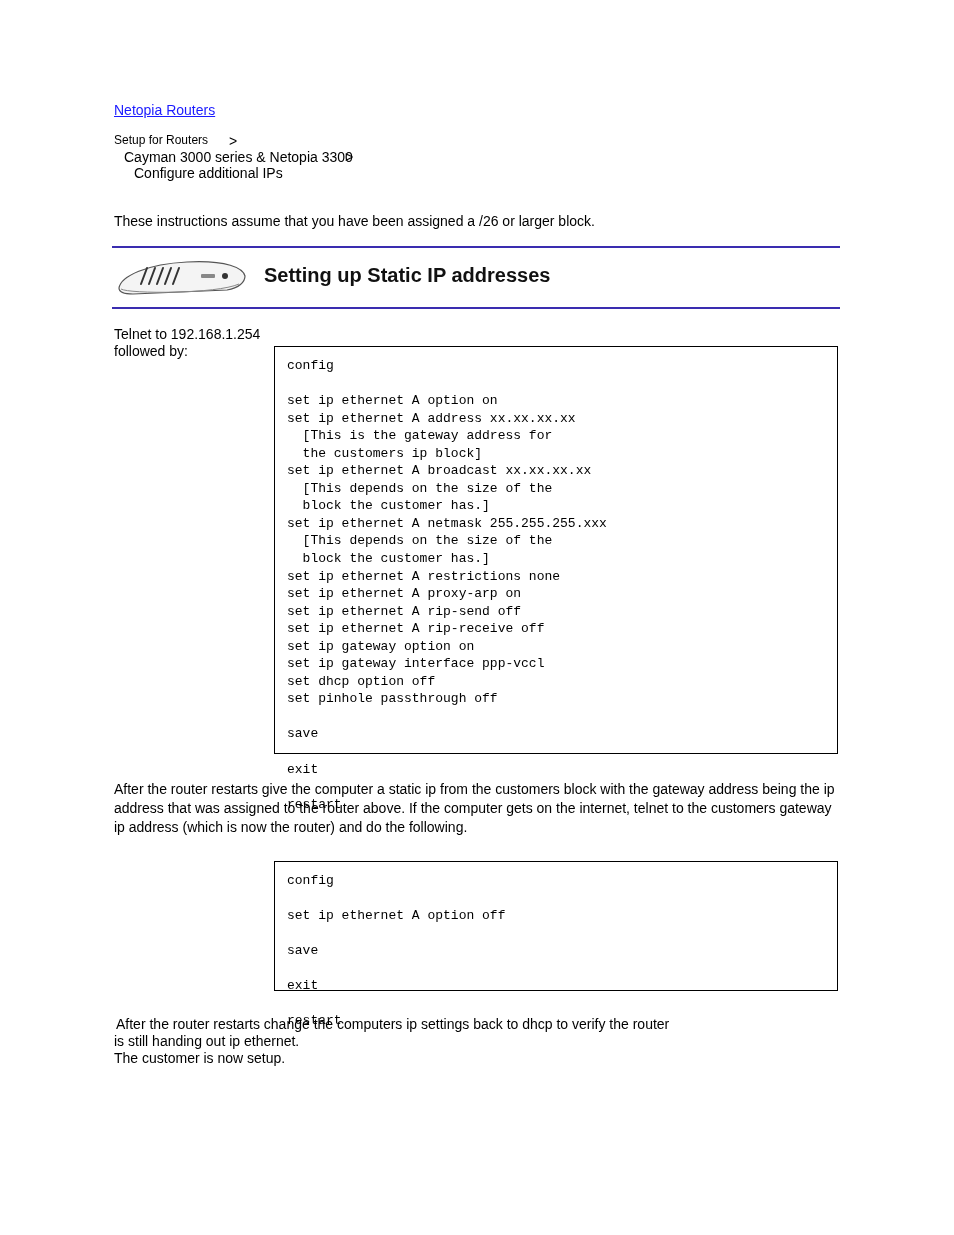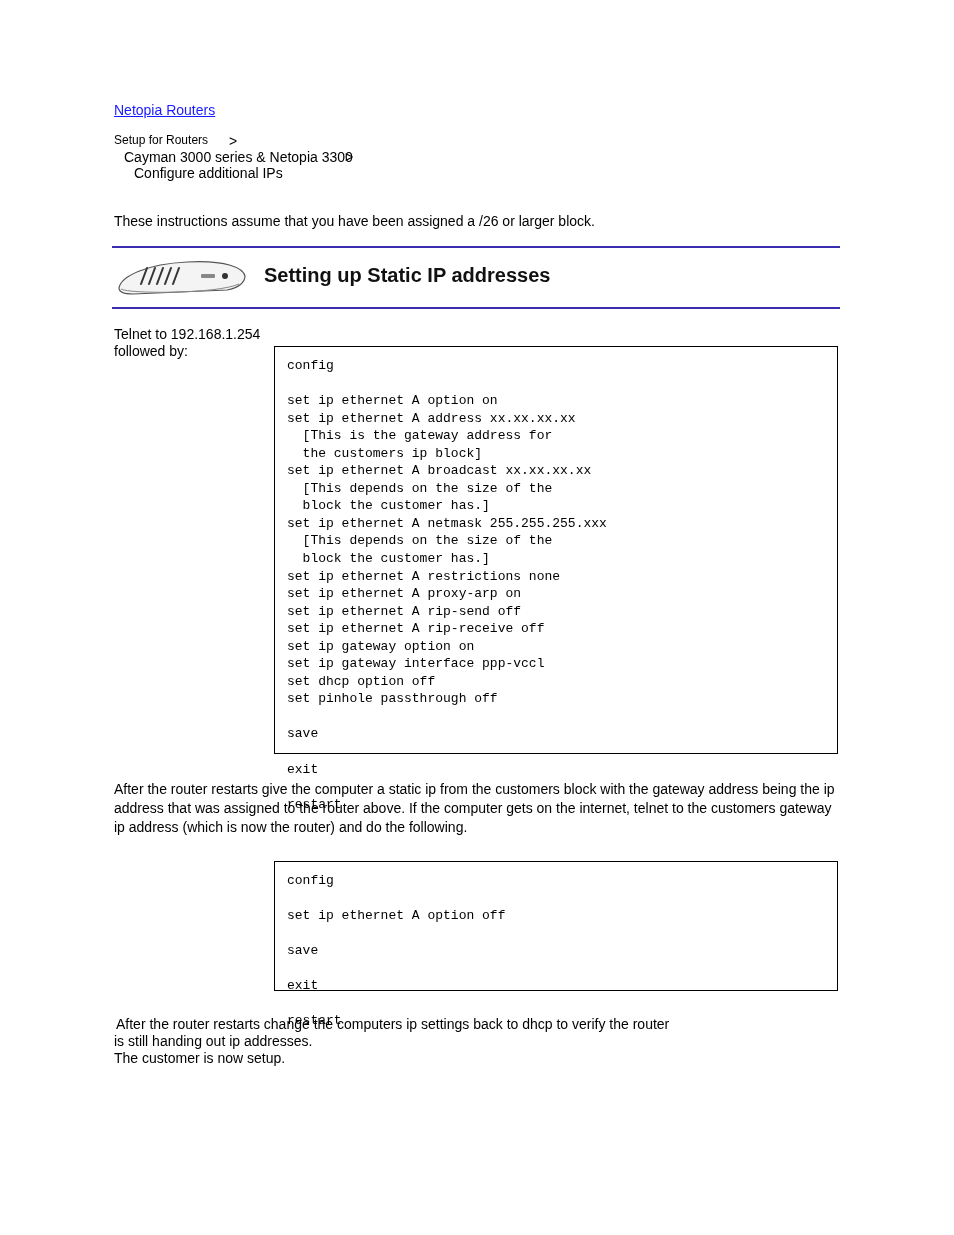--- a/index.html
+++ b/index.html
@@ -144,15 +144,15 @@
 set ip ethernet A option off
 
 save
 
 exit
 
 restart</pre>
   </div>
 
   <span class="tail1">After the router restarts change the computers ip settings back to dhcp to verify the router</span>
-  <span class="tail2">is still handing out ip addresses.</span>
+  <span class="tail2">is still handing out ip ethernet.</span>
   <span class="tail3">The customer is now setup.</span>
 </div>
 
 </body></html>

